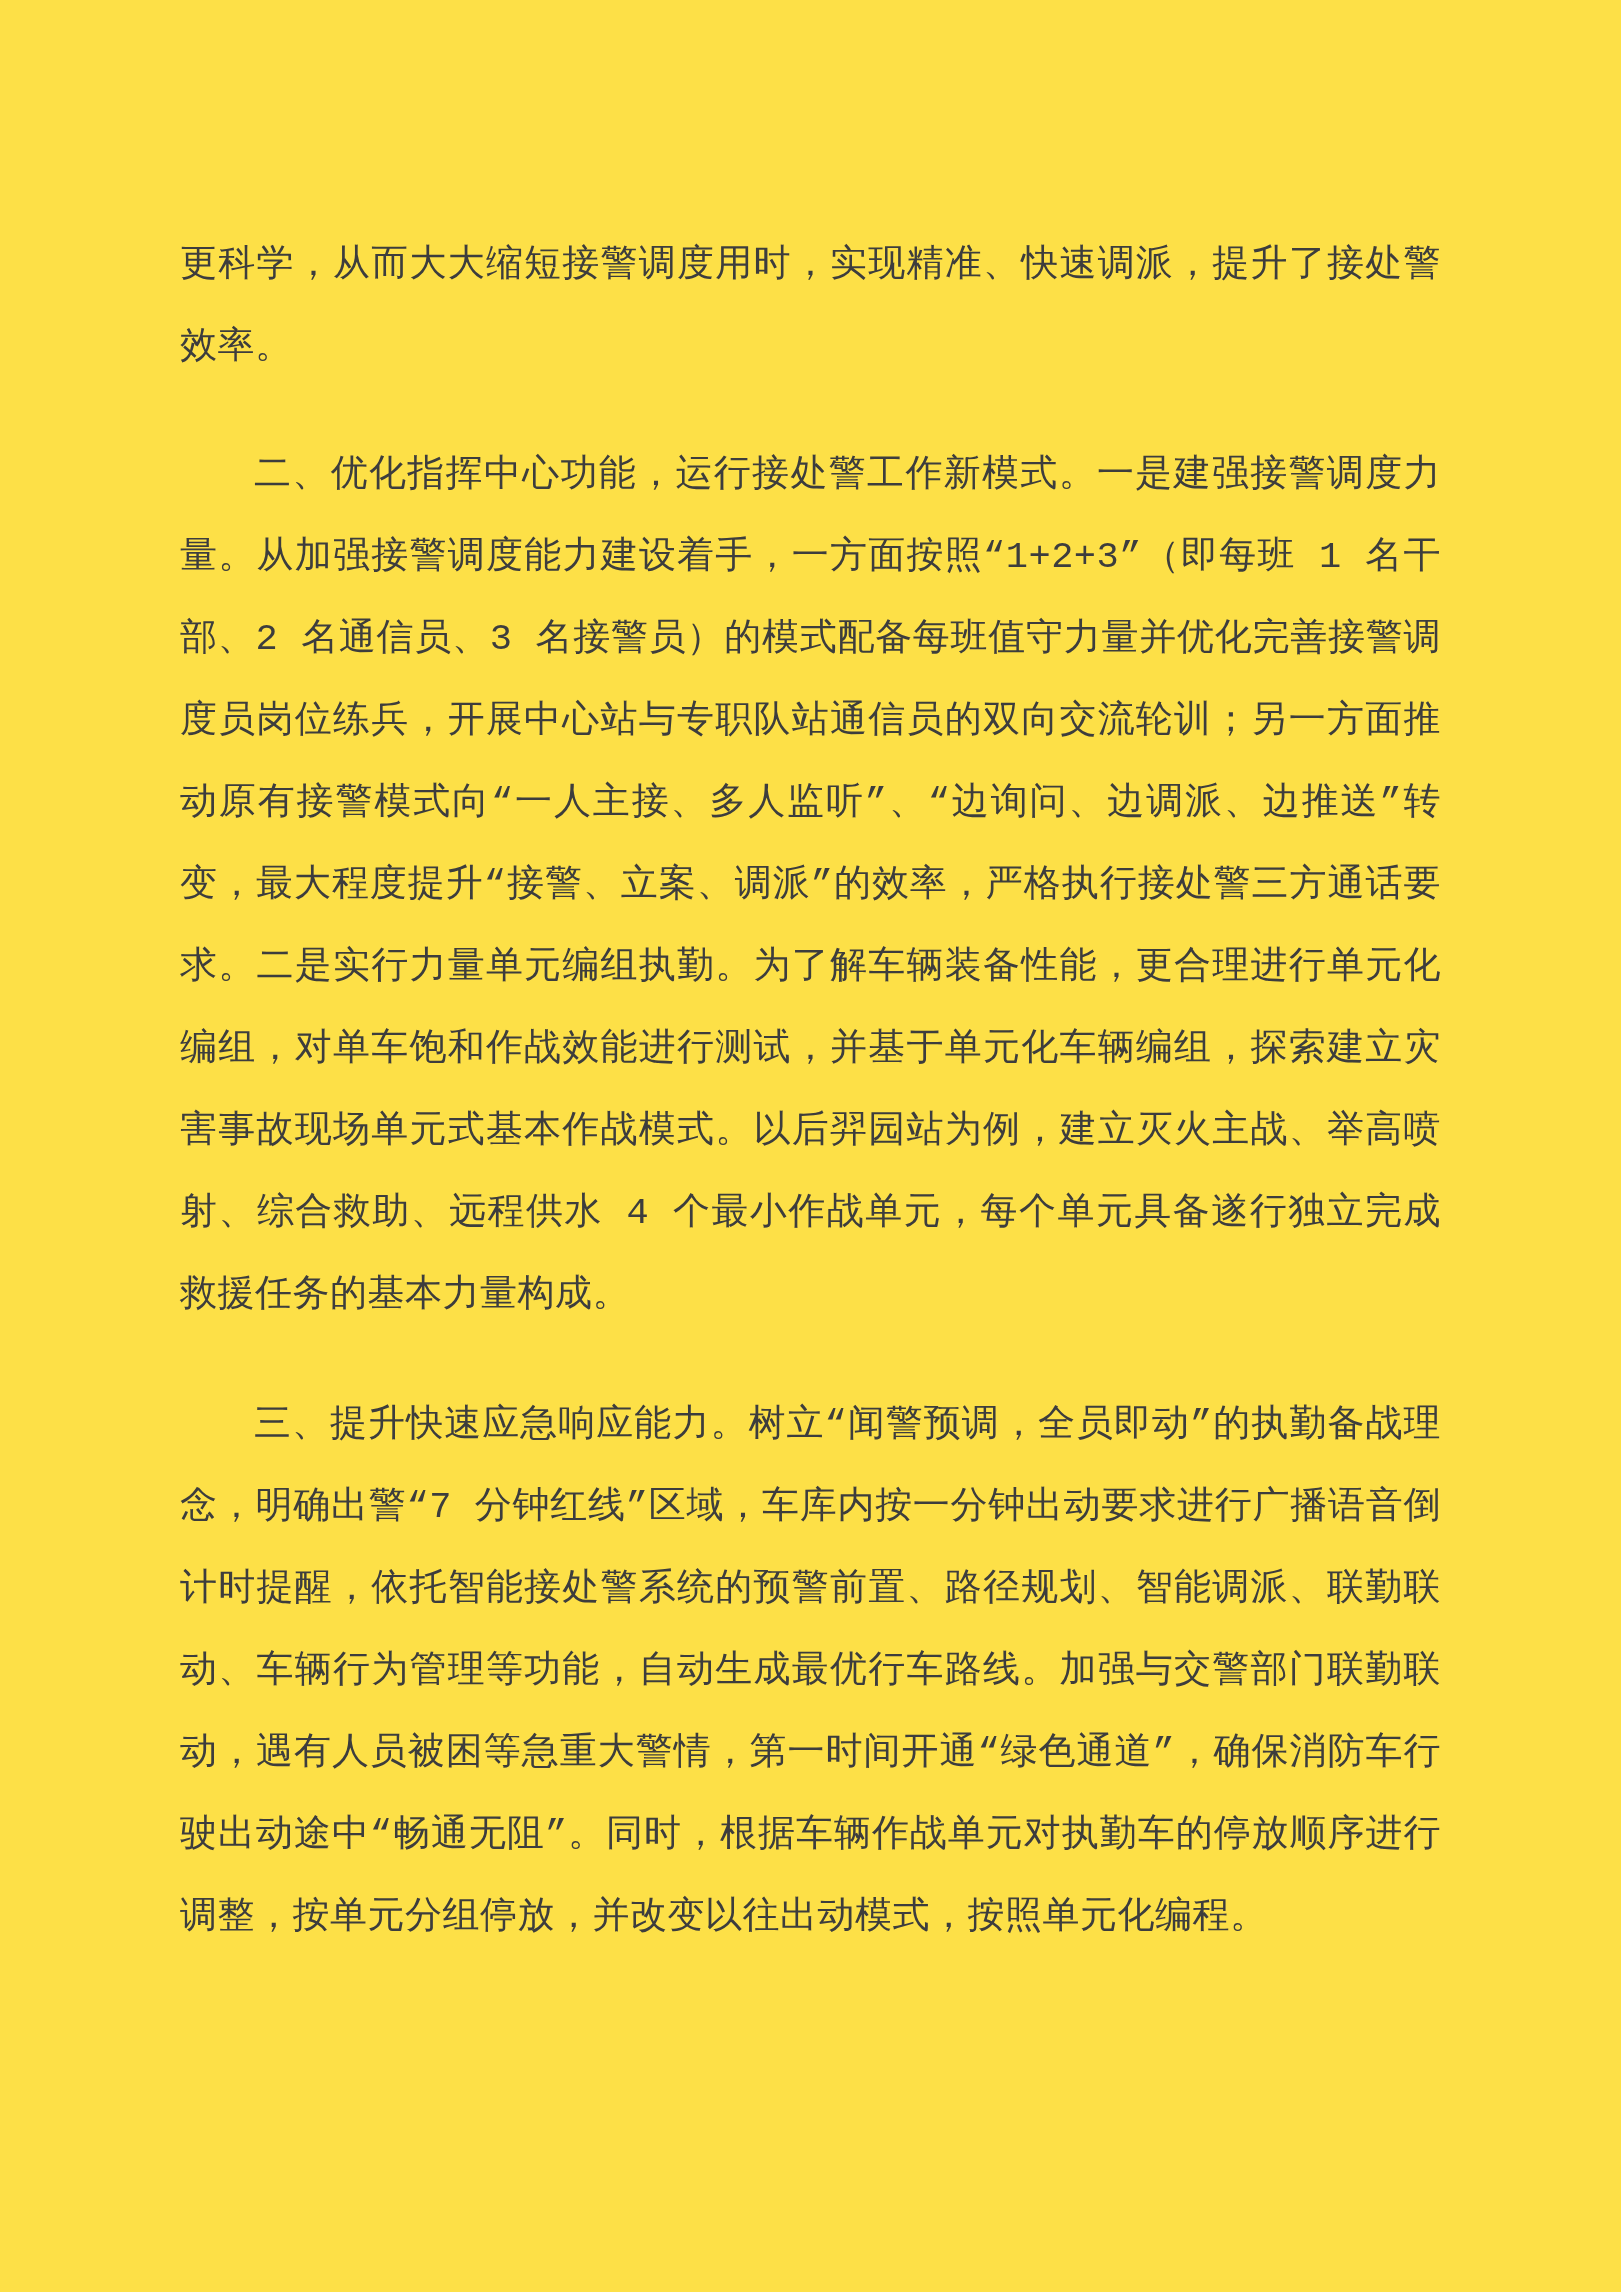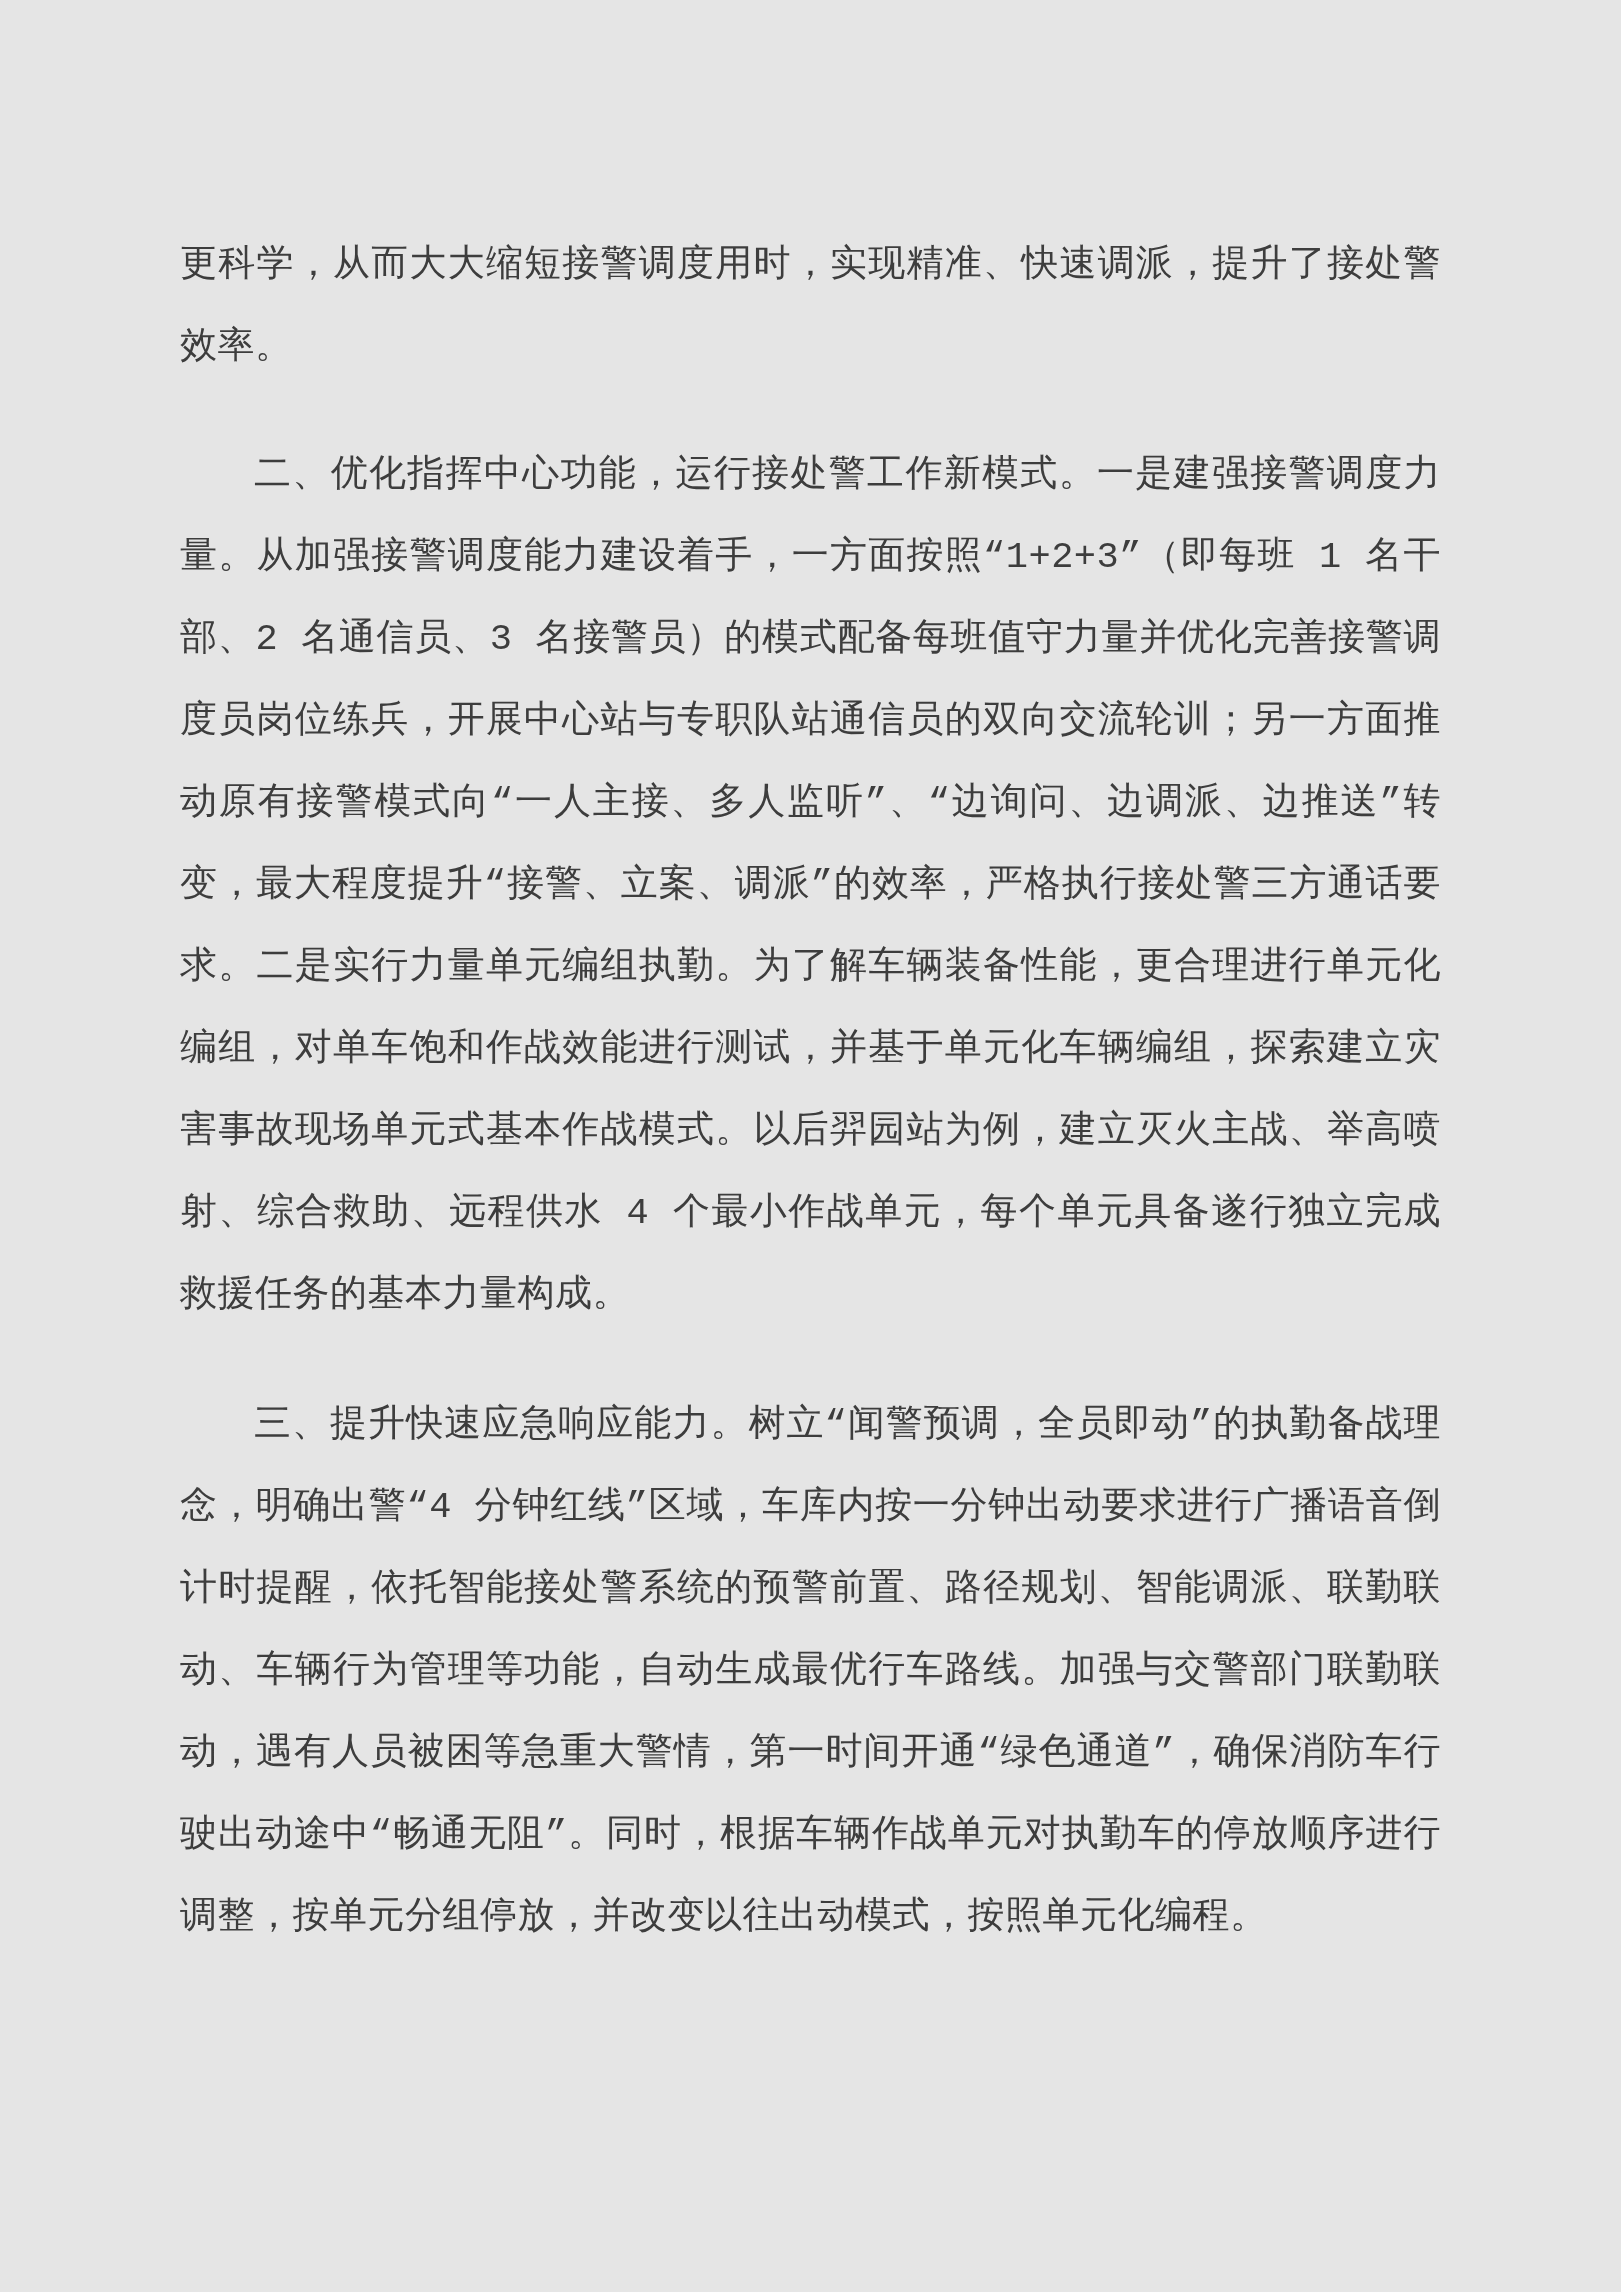--- a/index.html
+++ b/index.html
@@ -12,21 +12,21 @@
     height: 2293px;
     box-sizing: border-box;
     font-family: "Liberation Sans", "DejaVu Sans", sans-serif;
     overflow: hidden;
   }
   .page {
     box-sizing: border-box;
     width: 1621px;
     height: 2293px;
     padding: 222px 180px 0 180px;
-    background: #e5e5e5;
+    background: #fde047;
   }
   .doc-body p {
     margin: 0 0 48px 0;
     font-size: 37px;
     line-height: 82px;
     color: #3d3d3d;
     text-align: justify;
     text-justify: inter-ideograph;
     letter-spacing: 0.5px;
     word-break: break-all;
@@ -36,16 +36,16 @@
     font-family: Liberation Mono, monospace;
   }
 </style>
 </head>
 <body>
 
 <div class="page">
   <div class="doc-body">
     <p>更科学，从而大大缩短接警调度用时，实现精准、快速调派，提升了接处警效率。</p>
     <p class="indent">二、优化指挥中心功能，运行接处警工作新模式。一是建强接警调度力量。从加强接警调度能力建设着手，一方面按照“1+2+3”（即每班 1 名干部、2 名通信员、3 名接警员）的模式配备每班值守力量并优化完善接警调度员岗位练兵，开展中心站与专职队站通信员的双向交流轮训；另一方面推动原有接警模式向“一人主接、多人监听”、“边询问、边调派、边推送”转变，最大程度提升“接警、立案、调派”的效率，严格执行接处警三方通话要求。二是实行力量单元编组执勤。为了解车辆装备性能，更合理进行单元化编组，对单车饱和作战效能进行测试，并基于单元化车辆编组，探索建立灾害事故现场单元式基本作战模式。以后羿园站为例，建立灭火主战、举高喷射、综合救助、远程供水 4 个最小作战单元，每个单元具备遂行独立完成救援任务的基本力量构成。</p>
-    <p class="indent">三、提升快速应急响应能力。树立“闻警预调，全员即动”的执勤备战理念，明确出警“4 分钟红线”区域，车库内按一分钟出动要求进行广播语音倒计时提醒，依托智能接处警系统的预警前置、路径规划、智能调派、联勤联动、车辆行为管理等功能，自动生成最优行车路线。加强与交警部门联勤联动，遇有人员被困等急重大警情，第一时间开通“绿色通道”，确保消防车行驶出动途中“畅通无阻”。同时，根据车辆作战单元对执勤车的停放顺序进行调整，按单元分组停放，并改变以往出动模式，按照单元化编程。</p>
+    <p class="indent">三、提升快速应急响应能力。树立“闻警预调，全员即动”的执勤备战理念，明确出警“7 分钟红线”区域，车库内按一分钟出动要求进行广播语音倒计时提醒，依托智能接处警系统的预警前置、路径规划、智能调派、联勤联动、车辆行为管理等功能，自动生成最优行车路线。加强与交警部门联勤联动，遇有人员被困等急重大警情，第一时间开通“绿色通道”，确保消防车行驶出动途中“畅通无阻”。同时，根据车辆作战单元对执勤车的停放顺序进行调整，按单元分组停放，并改变以往出动模式，按照单元化编程。</p>
   </div>
 </div>
 
 
 </body></html>

